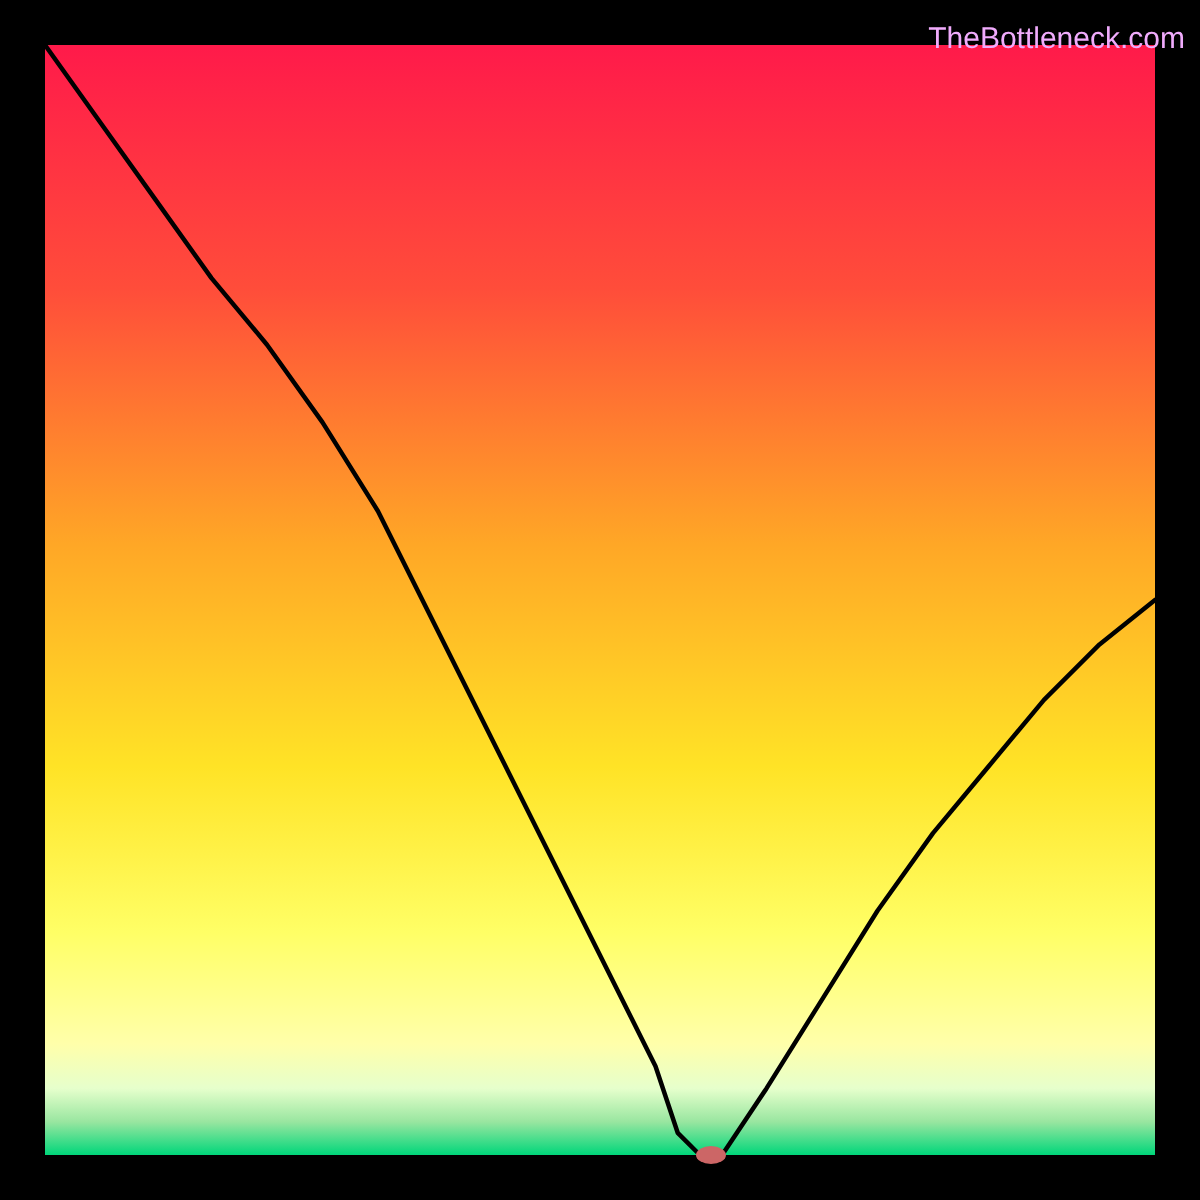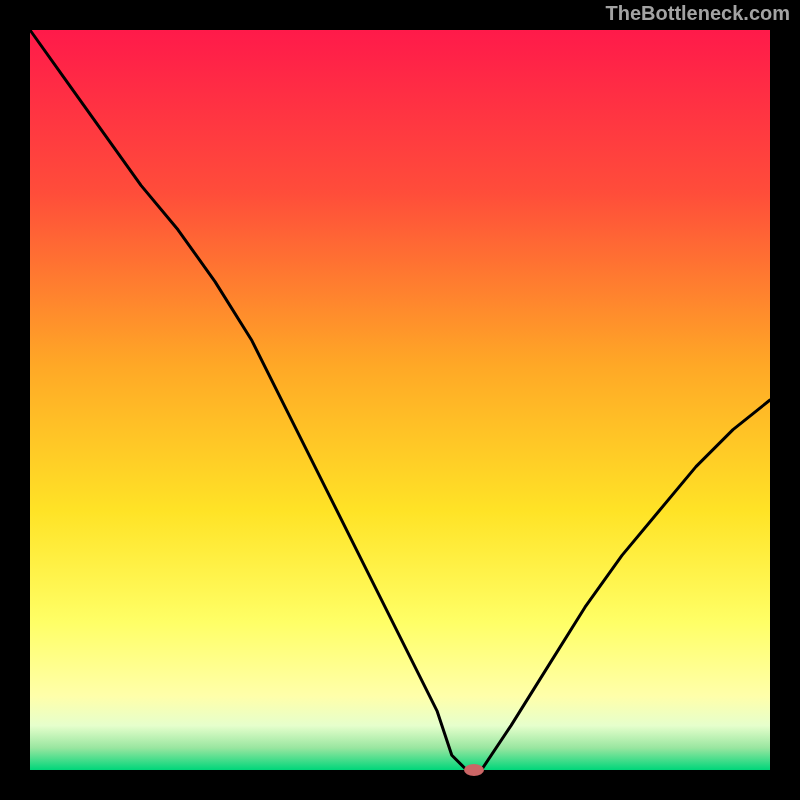--- a/index.html
+++ b/index.html
@@ -11,25 +11,25 @@
     overflow: hidden;
     font-family: Arial, Helvetica, sans-serif;
   }
   .frame {
     position: relative;
     width: 800px;
     height: 800px;
   }
   .attribution {
     position: absolute;
-    top: 2px;
+    top: 15px;
     right: 10px;
-    color: #a3a3a3;
+    color: #f0abfc;
     font-size: 20px;
-    font-weight: 700;
+    font-weight: 400;
     z-index: 10;
   }
   svg {
     display: block;
   }
 </style>
 </head>
 <body>
 
 <div class="frame">

